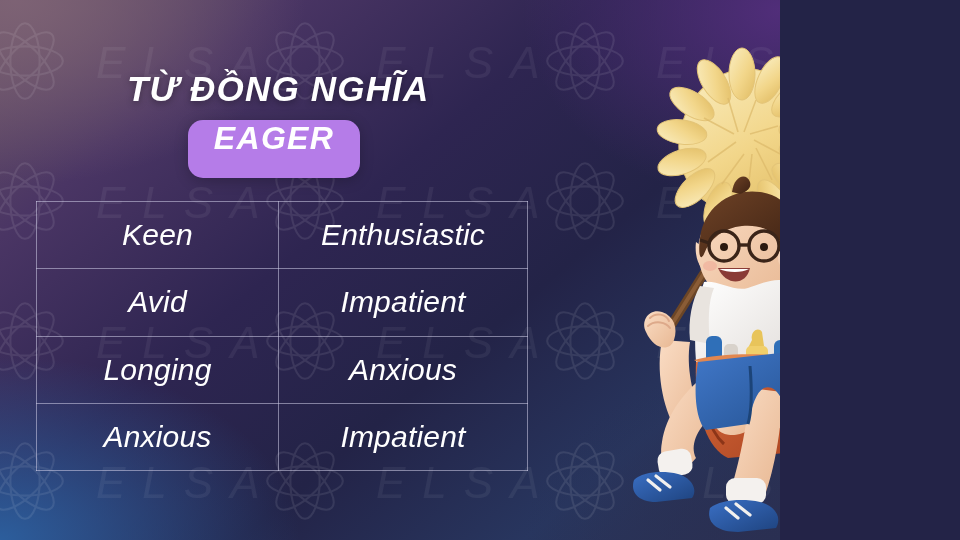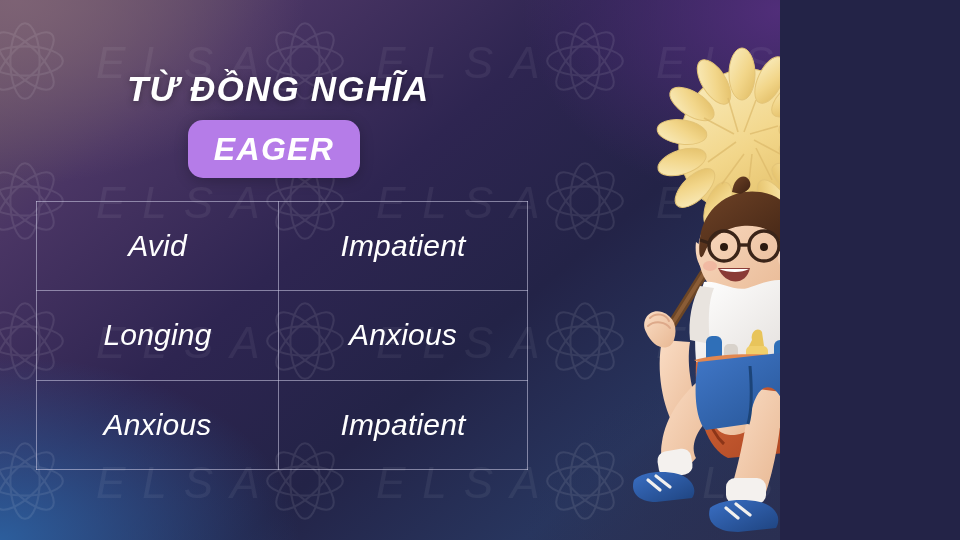--- a/index.html
+++ b/index.html
@@ -57,21 +57,21 @@
     white-space:nowrap;
   }
 
   
   #badge {
     position:absolute;
     left:188px; top:120px;
     width:172px; height:58px;
     background:#b57ce8;
     border-radius:15px;
-    display:flex; align-items:center; justify-content:center;
+    display:flex; justify-content:center;
     box-shadow:0 3px 14px rgba(0,0,0,0.22);
   }
   #badge-label {
     color:#ffffff;
     font-size:32px;
     font-weight:bold;
     letter-spacing:1.3px;
   }
 
   
@@ -256,20 +256,24 @@
     </div>
 
   <div id="title">TỪ ĐỒNG NGHĨA</div>
 
   <div id="badge">
     <span id="badge-label">EAGER</span>
   </div>
 
   <table id="syn-table">
     <tbody>
+        <tr>
+          <td class="col-a">Keen</td>
+          <td class="col-b">Enthusiastic</td>
+        </tr>
         <tr>
           <td class="col-a">Avid</td>
           <td class="col-b">Impatient</td>
         </tr>
         <tr>
           <td class="col-a">Longing</td>
           <td class="col-b">Anxious</td>
         </tr>
         <tr>
           <td class="col-a">Anxious</td>

